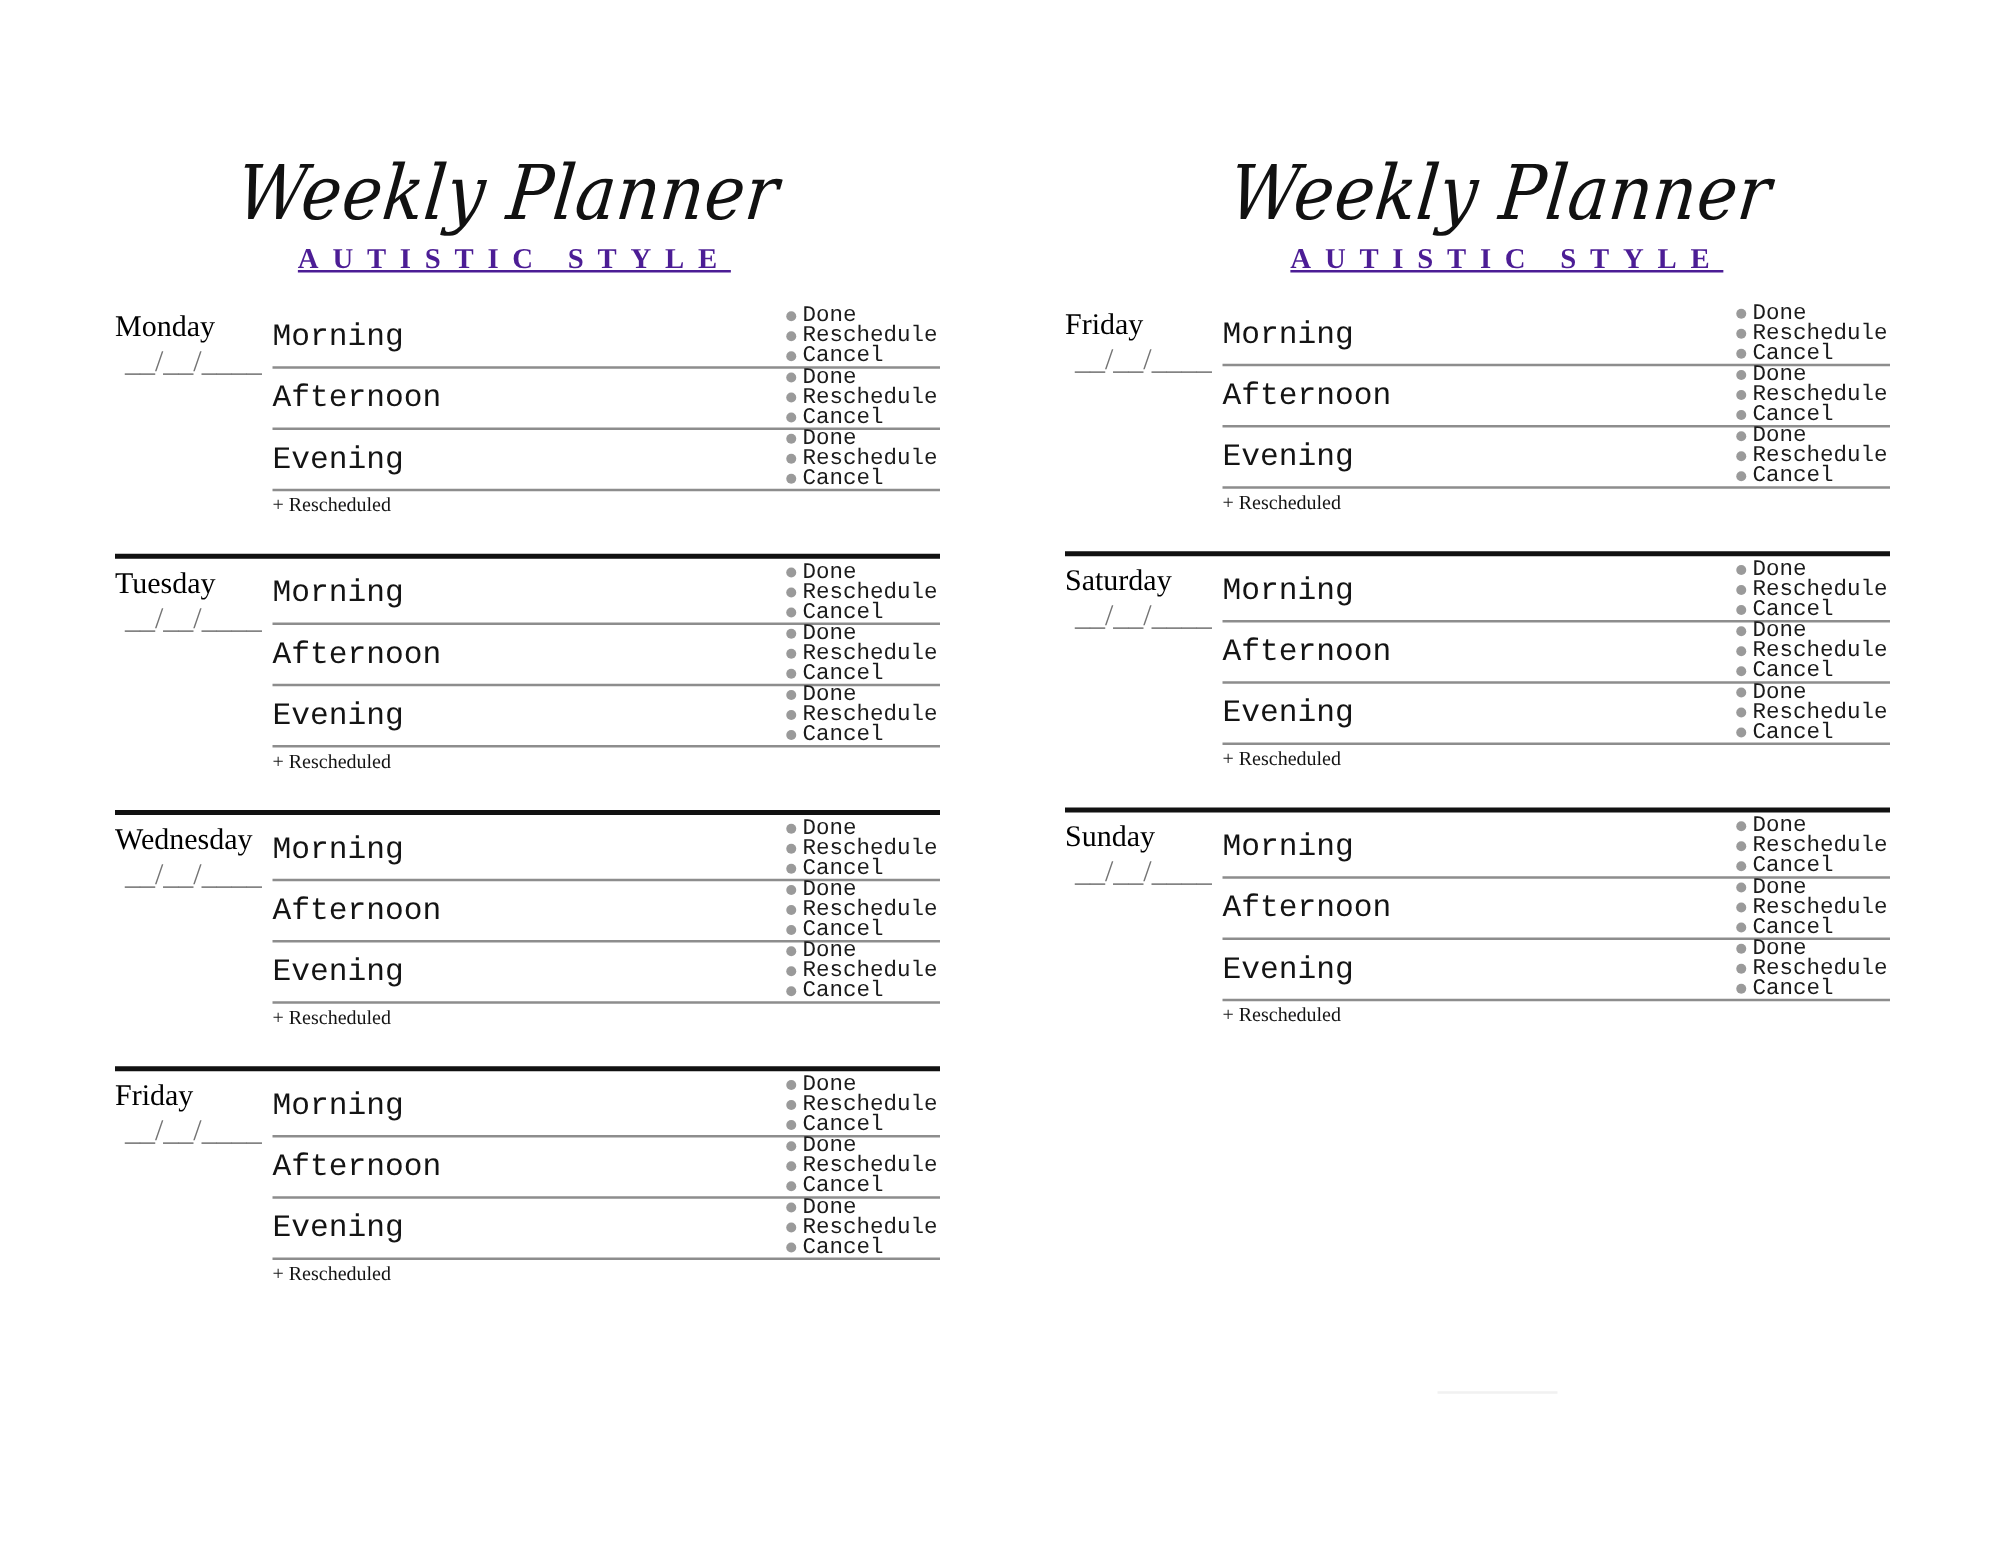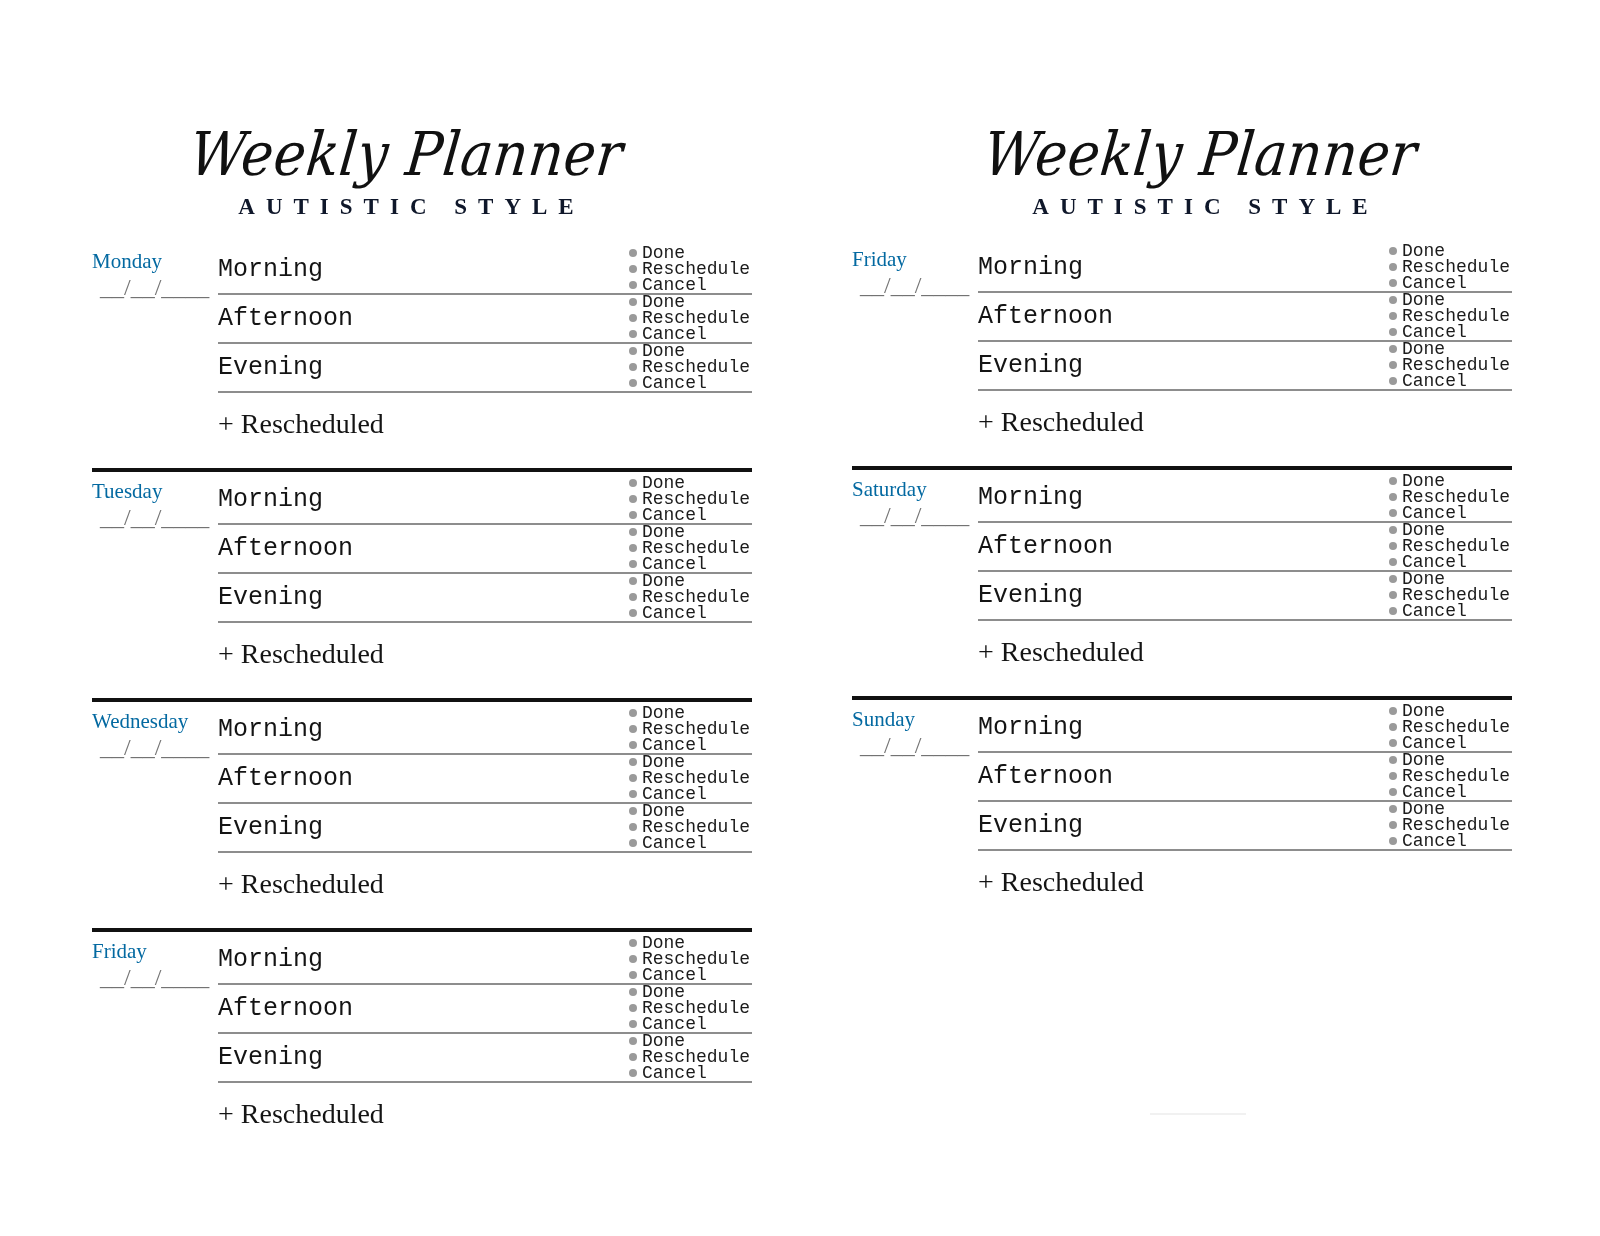--- a/index.html
+++ b/index.html
@@ -52,21 +52,22 @@
     transform: skewX(-6deg) scaleY(1.12);
     display: inline-block;
   }
   .sub-title {
     margin-top: 12px;
     font-family: "Liberation Serif", "DejaVu Serif", serif;
     font-weight: bold;
     font-size: 23px;
     letter-spacing: 11px;
     padding-left: 11px;
-    color: #0f172a;
+    color: #4c1d95;
+    text-decoration: underline;
   }
 
   
   .days {
     position: relative;
   }
   .page-left .days  { margin-left: 92px; width: 660px; margin-top: 18px; }
   .page-right .days { margin-left: 52px; width: 660px; margin-top: 16px; }
 
   .day-block {
@@ -87,23 +88,23 @@
     flex-direction: row;
     align-items: flex-start;
   }
 
   .day-name-col {
     width: 126px;
     flex: 0 0 126px;
     padding-top: 4px;
   }
   .day-name {
-    font-size: 21px;
+    font-size: 24px;
     line-height: 1.05;
-    color: #0369a1;
+    color: #000000;
     white-space: nowrap;
   }
   .day-date {
     font-size: 24px;
     line-height: 1.1;
     letter-spacing: 0px;
     color: #737373;
     margin-top: 2px;
     padding-left: 8px;
     white-space: nowrap;
@@ -154,22 +155,22 @@
     width: 8px;
     height: 8px;
     border-radius: 50%;
     background: #9a9a9a;
     flex: 0 0 8px;
     margin-right: 5px;
     display: inline-block;
   }
 
   .resched-row {
-    padding-top: 17px;
-    font-size: 28px;
+    padding-top: 4px;
+    font-size: 16px;
     color: #141414;
     line-height: 1;
     white-space: nowrap;
     font-family: Liberation Serif, serif;
   }
 
   .block-gap { height: 30px; }
 
   .faint-mark {
     position: absolute;

